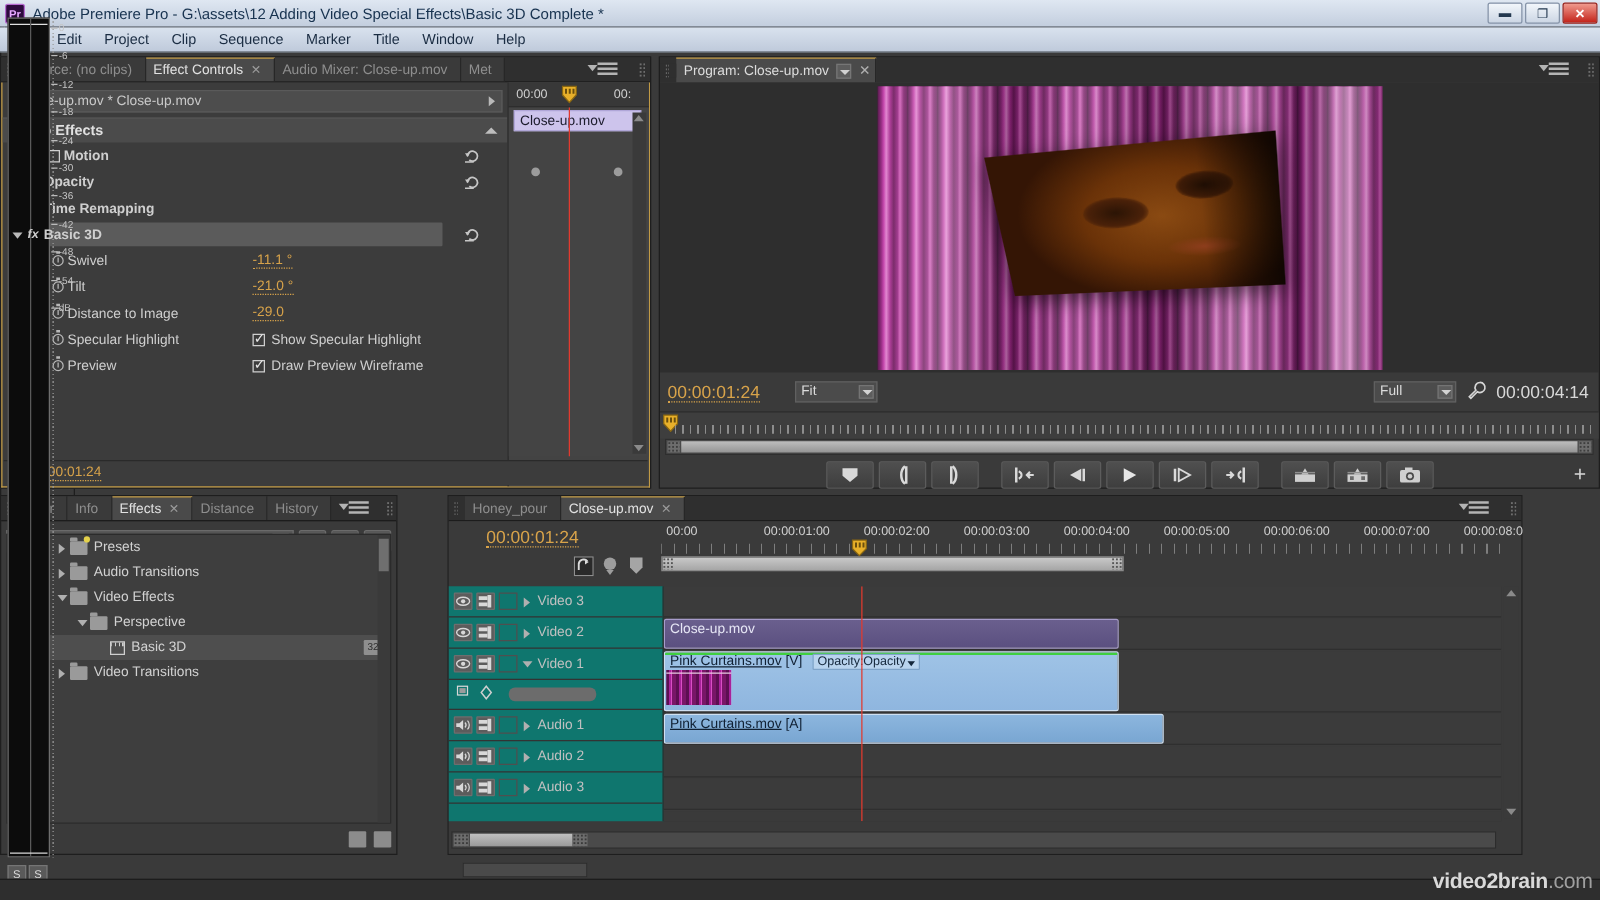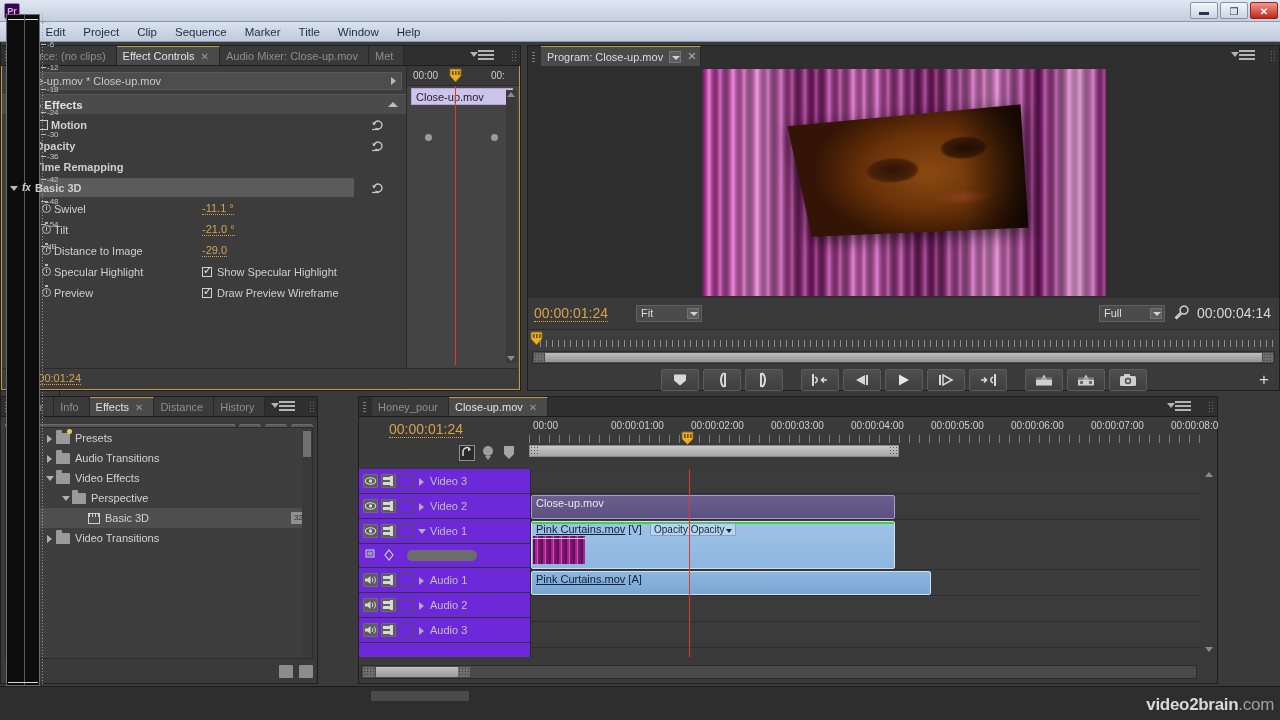--- a/index.html
+++ b/index.html
@@ -233,21 +233,21 @@
   .tl-ruler span { position:absolute; top:3px; }
   .tl-rticks { position:absolute; left:0; right:0; top:18px; height:8px;
     background-image:repeating-linear-gradient(90deg,#7e7e7e 0 1px,transparent 1px 10px); }
   .tl-workbar { position:absolute; left:170px; top:28px; width:370px; height:12px;
     background:linear-gradient(#c9c9c9,#a6a6a6); border:1px solid #8a8a8a;}
   .tl-workbar .cap{position:absolute;top:0;bottom:0;width:9px;
     background-image:radial-gradient(#555 40%, transparent 42%);background-size:3px 3px;}
   .tl-icons { position:absolute; left:100px; top:28px; display:flex; gap:6px; align-items:center;}
   .tl-icon { width:16px; height:16px; }
   .tl-trackhdrs { position:absolute; left:0; top:52px; width:172px; bottom:26px;
-    background:#6d28d9; border-right:1px solid #282828;}
+    background:#0f766e; border-right:1px solid #282828;}
   .th-row { height:25px; border-bottom:1px solid #333; display:flex; align-items:center;
     padding-left:4px; gap:3px; position:relative; }
   .th-row .eye,.th-row .spk { width:15px; height:14px; background:#5c5c5c; border:1px solid #6e6e6e;
     border-radius:1px; position:relative; }
   .th-row .lockbox { width:15px; height:14px; background:#5c5c5c; border:1px solid #6e6e6e;
     border-radius:1px; }
   .th-row .blank { width:15px; height:14px; border:1px solid #4f4f4f; }
   .th-row .tw { width:10px; position:relative; flex:0 0 10px; }
   .th-row .tw i{position:absolute;left:2px;top:-3px;width:0;height:0;
     border-top:4px solid transparent;border-bottom:4px solid transparent;border-left:5px solid #b0b0b0;}
@@ -301,35 +301,36 @@
   .mt-scale { position:absolute; left:41px; top:14px; bottom:34px; width:19px; }
   .mt-scale .tk { position:absolute; left:0; width:5px; height:1px; background:#bbb; }
   .mt-scale .lb { position:absolute; left:6px; font-size:8px; color:#c5c5c5; transform:translateY(-4px);}
   .mt-scale .dotcol { position:absolute; left:1px; top:0; bottom:0; width:1px;
     background-image:repeating-linear-gradient(#9a9a9a 0 1px, transparent 1px 3px);}
   .mt-solo { position:absolute; left:6px; bottom:14px; display:flex; gap:2px; }
   .mt-solo div { width:15px; height:14px; background:#5a5a5a; border:1px solid #757575;
     font-size:9px; color:#ddd; text-align:center; line-height:12px; }
 
   
-  .footer { position:absolute; left:0; bottom:0; width:1280px; height:34px; background:#2e2e2e;
+  .footer { position:absolute; left:0; bottom:0; width:1280px; height:17px; background:#2e2e2e;
     border-top:1px solid #1c1c1c;}
   .brand { position:absolute; right:6px; bottom:5px; font-size:17px; font-weight:bold;
     color:#d9d9d9; letter-spacing:-0.3px;}
   .brand span { font-weight:normal; color:#9f9f9f;}
   .foot-scroll { position:absolute; left:370px; bottom:18px; width:100px; height:12px;
     background:#4a4a4a; border:1px solid #2c2c2c;}
 </style>
 </head>
 <body>
 
 <div id="app">
 
   <div class="titlebar">
     <div class="pr-logo">Pr</div>
+    <div class="title-text">Adobe Premiere Pro - G:\assets\12 Adding Video Special Effects\Basic 3D Complete *</div>
     <div class="winbtns">
       <div class="winbtn">
           <i>▬</i>
         </div>
       <div class="winbtn">
           <i>❐</i>
         </div>
       <div class="winbtn close">
           <i>✕</i>
         </div>

